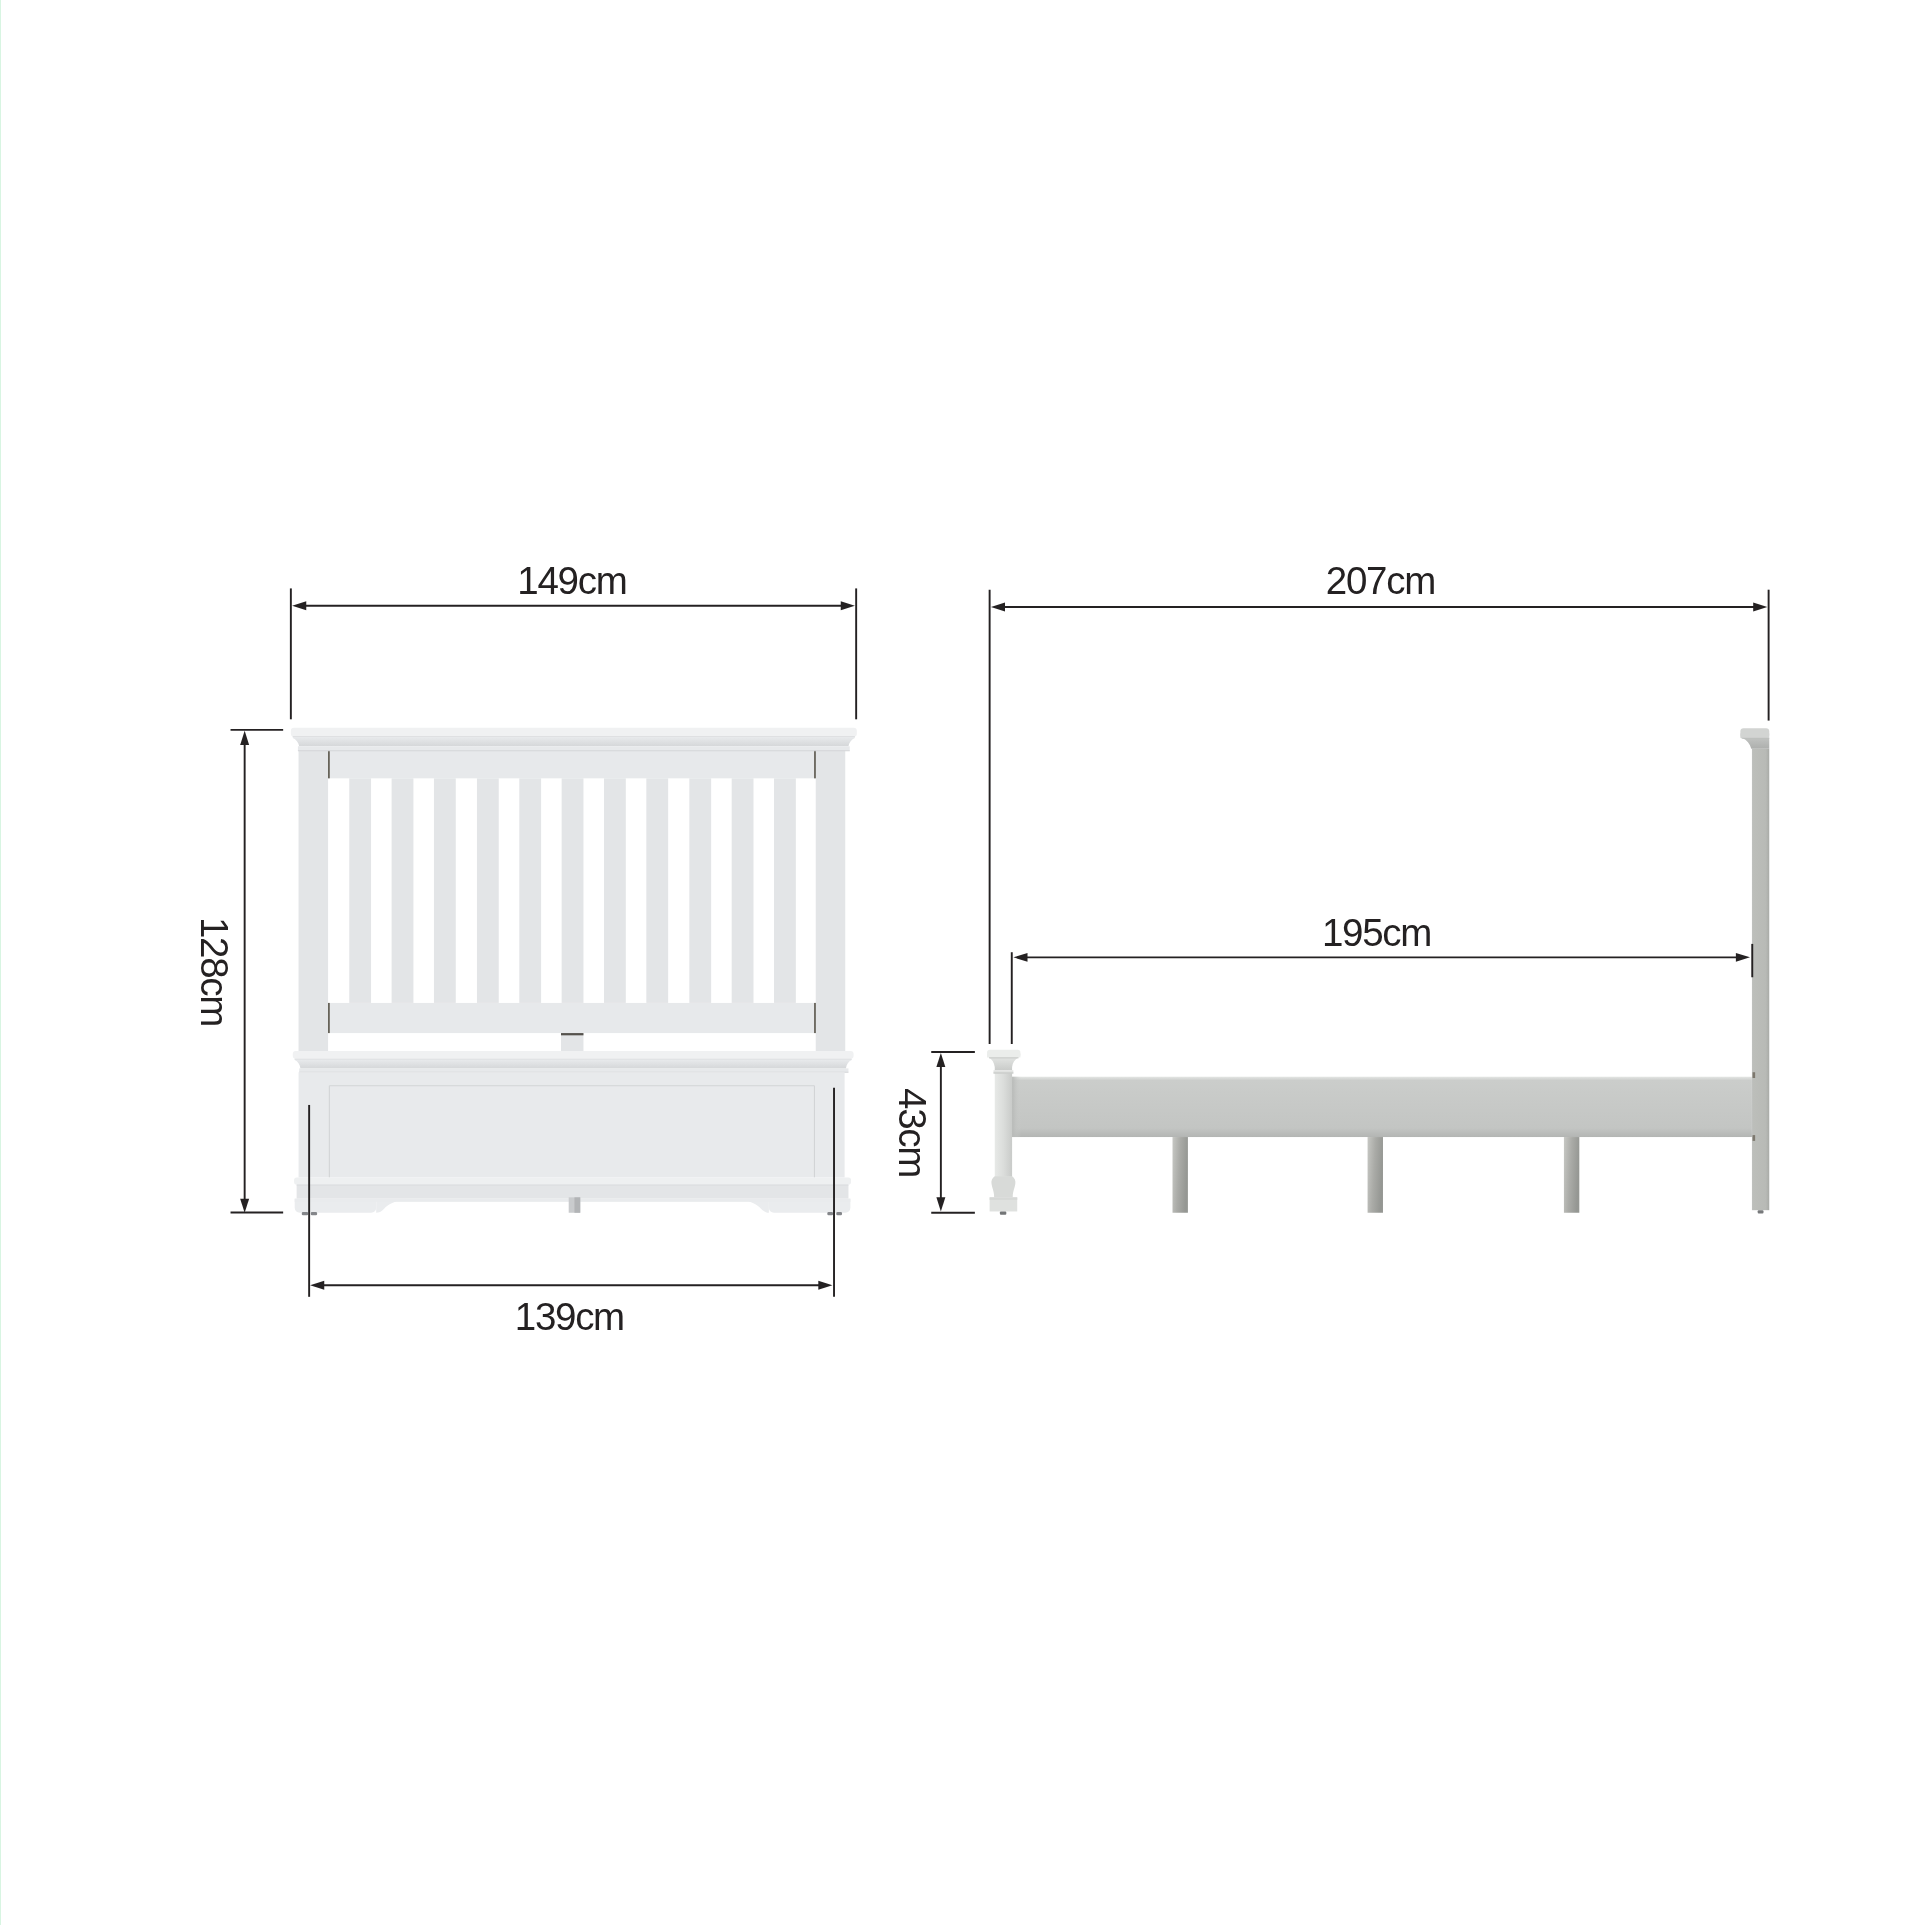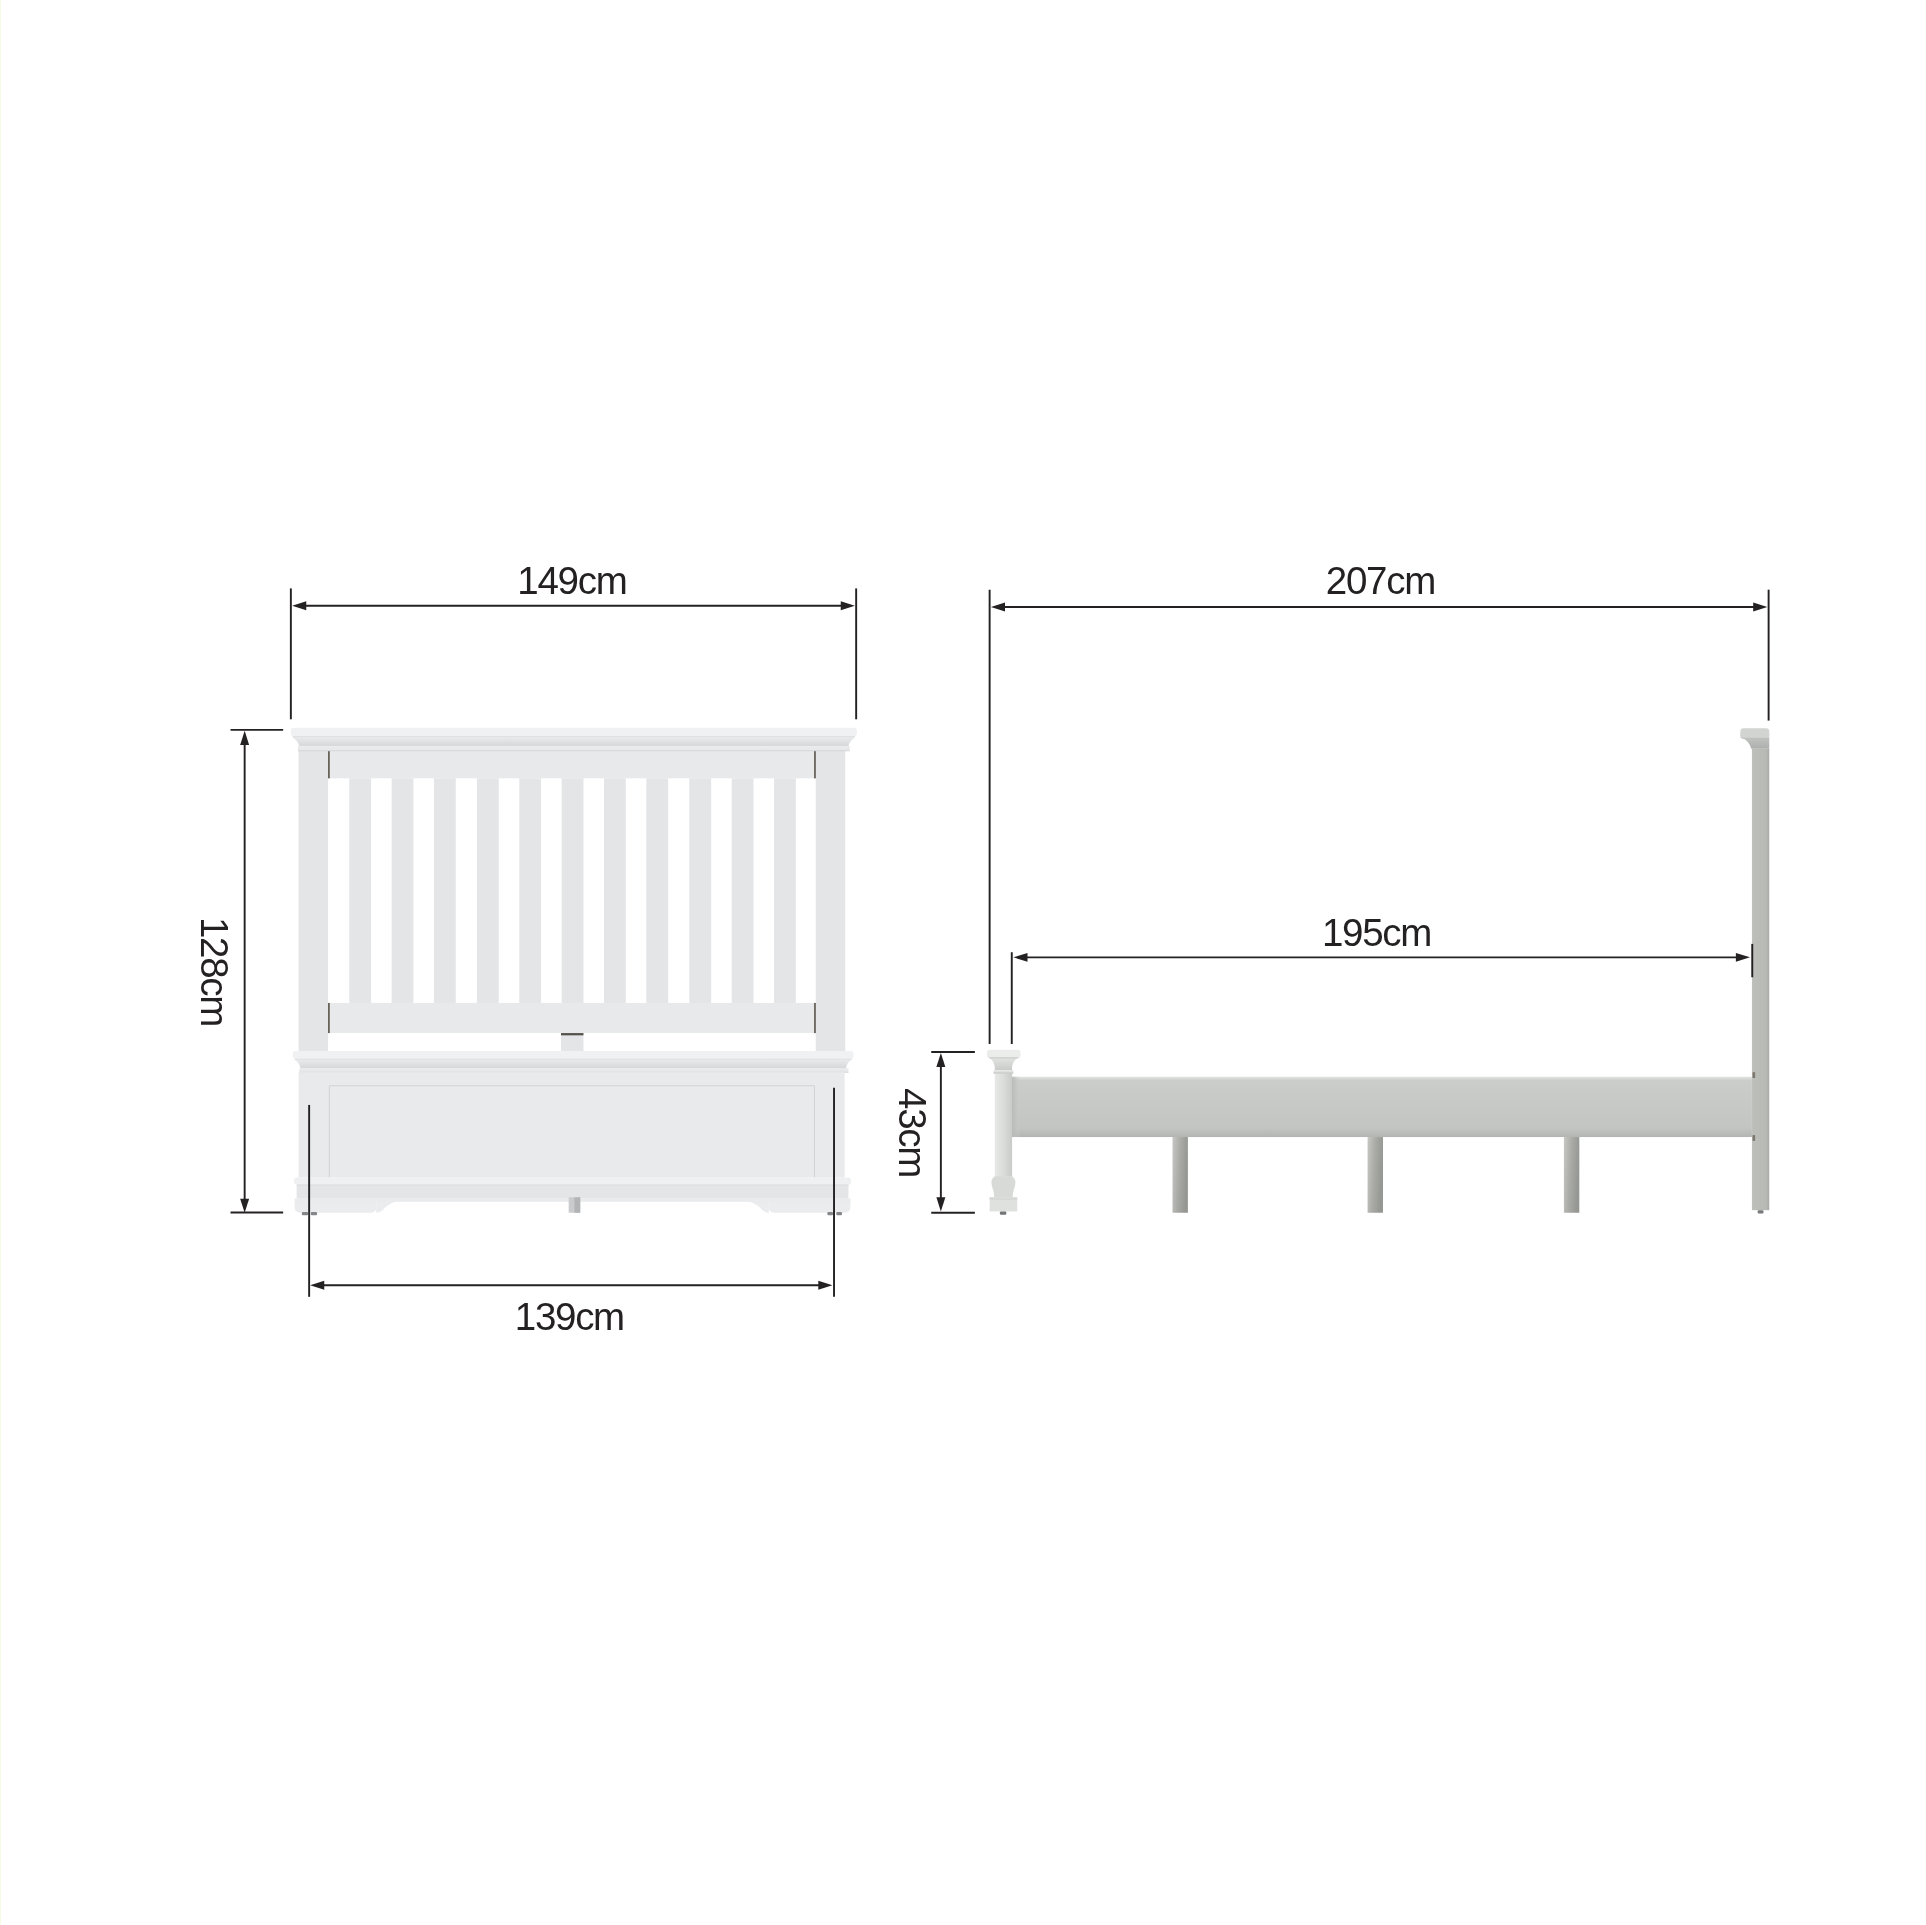--- a/index.html
+++ b/index.html
@@ -1,16 +1,16 @@
 <!DOCTYPE html>
 <html style="font-size:10.3px"><head>
 <meta charset="utf-8">
 <style>
   html,body{margin:0;padding:0;background:#ffffff;}
-  #page{position:relative;width:1790px;height:1925px;background:#bef264;overflow:hidden;}
+  #page{position:relative;width:1790px;height:1925px;background:#22c55e;overflow:hidden;}
   svg{display:block;}
   text{font-family:"Liberation Sans",sans-serif;fill:#242122;}
 </style>
 </head>
 <body>
 <div id="page">
 <svg width="1926" height="1925" viewBox="0 0 3001 3000">
 <defs>
   <linearGradient id="coveL" x1="0" y1="0" x2="0" y2="1">
     <stop offset="0" stop-color="#eaecee"></stop>

